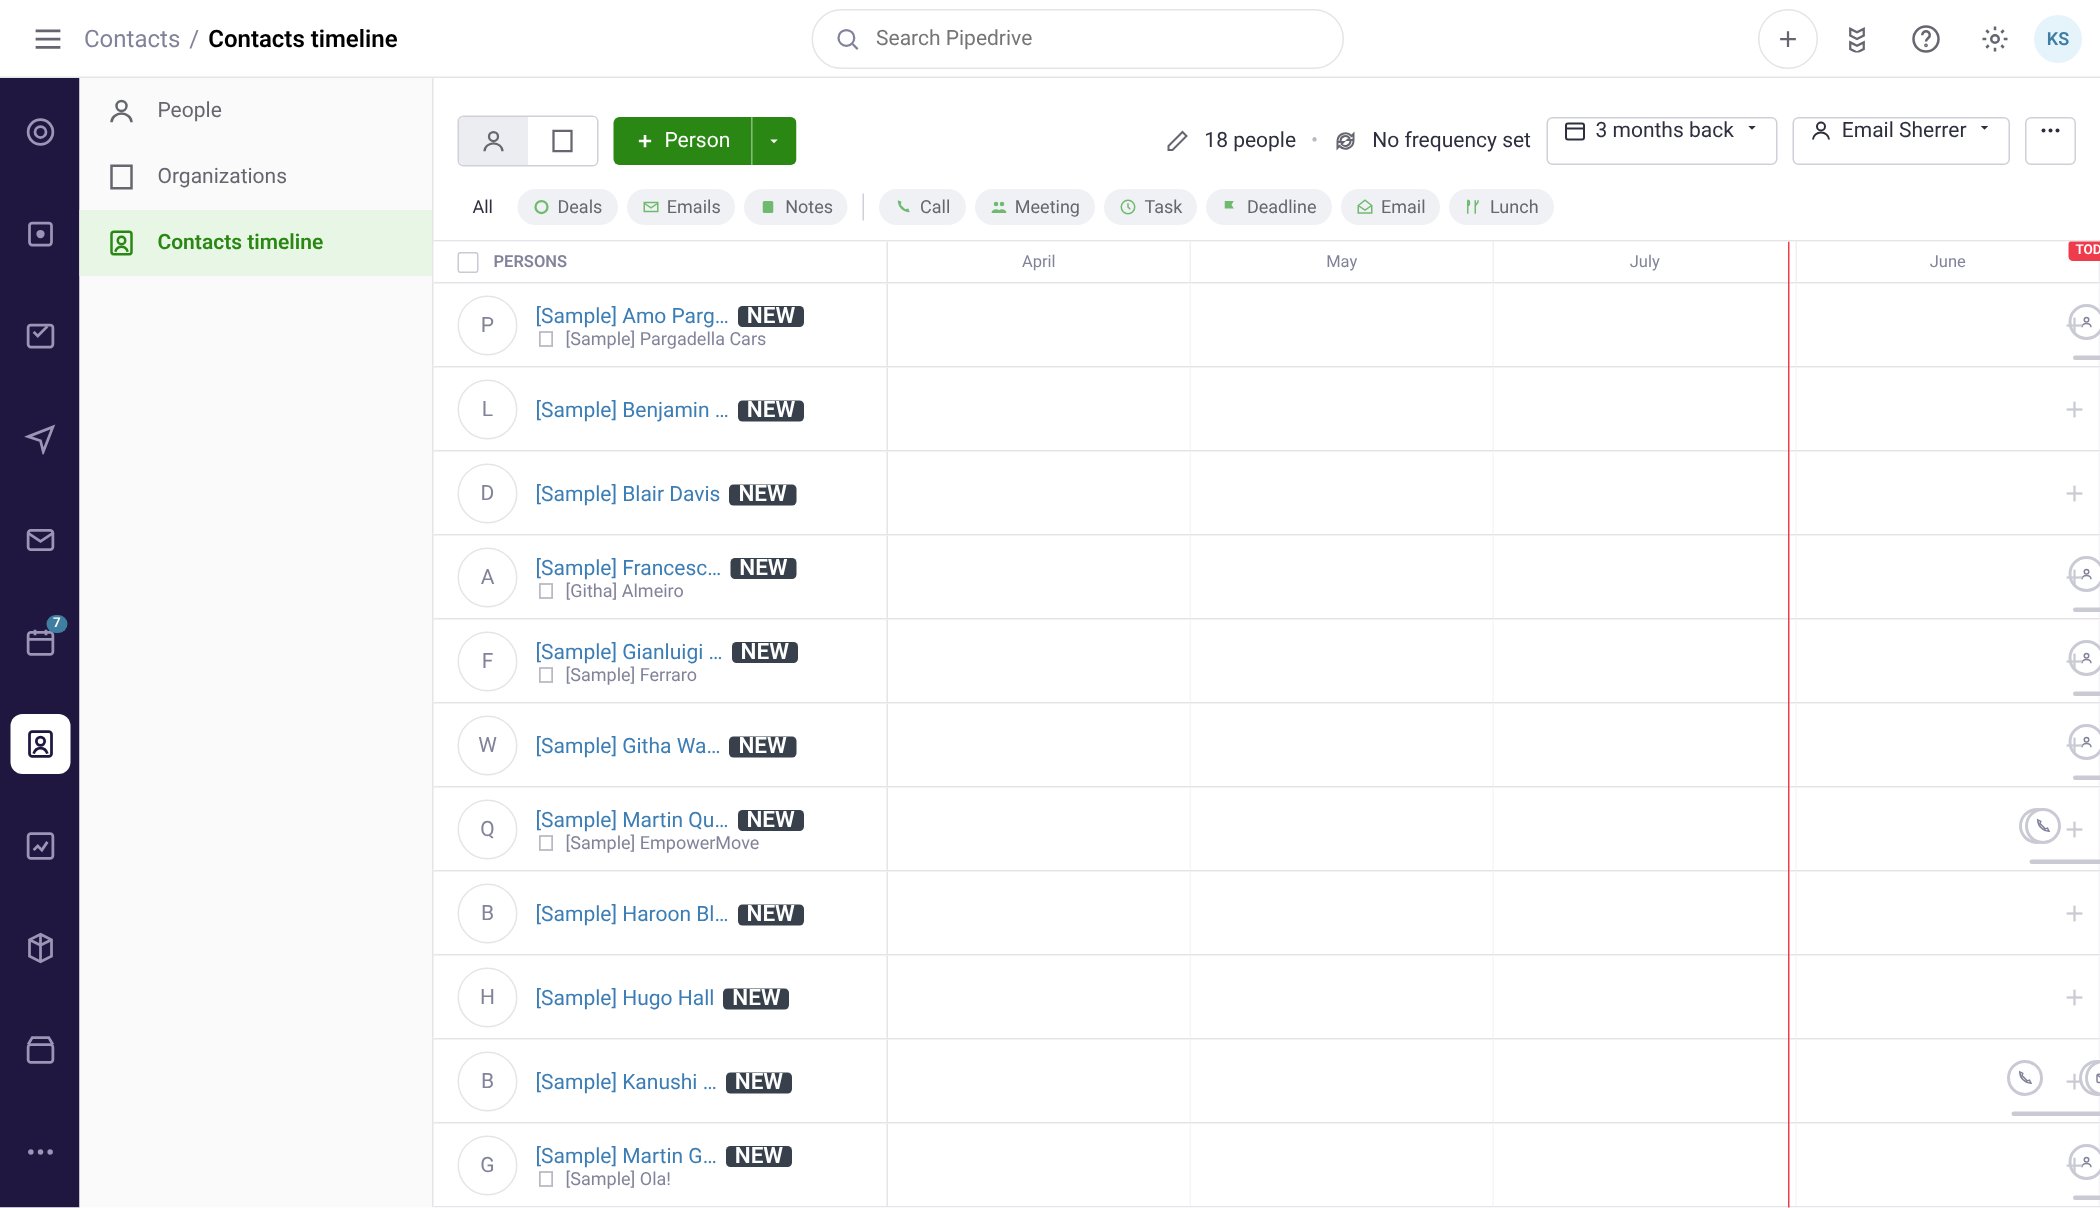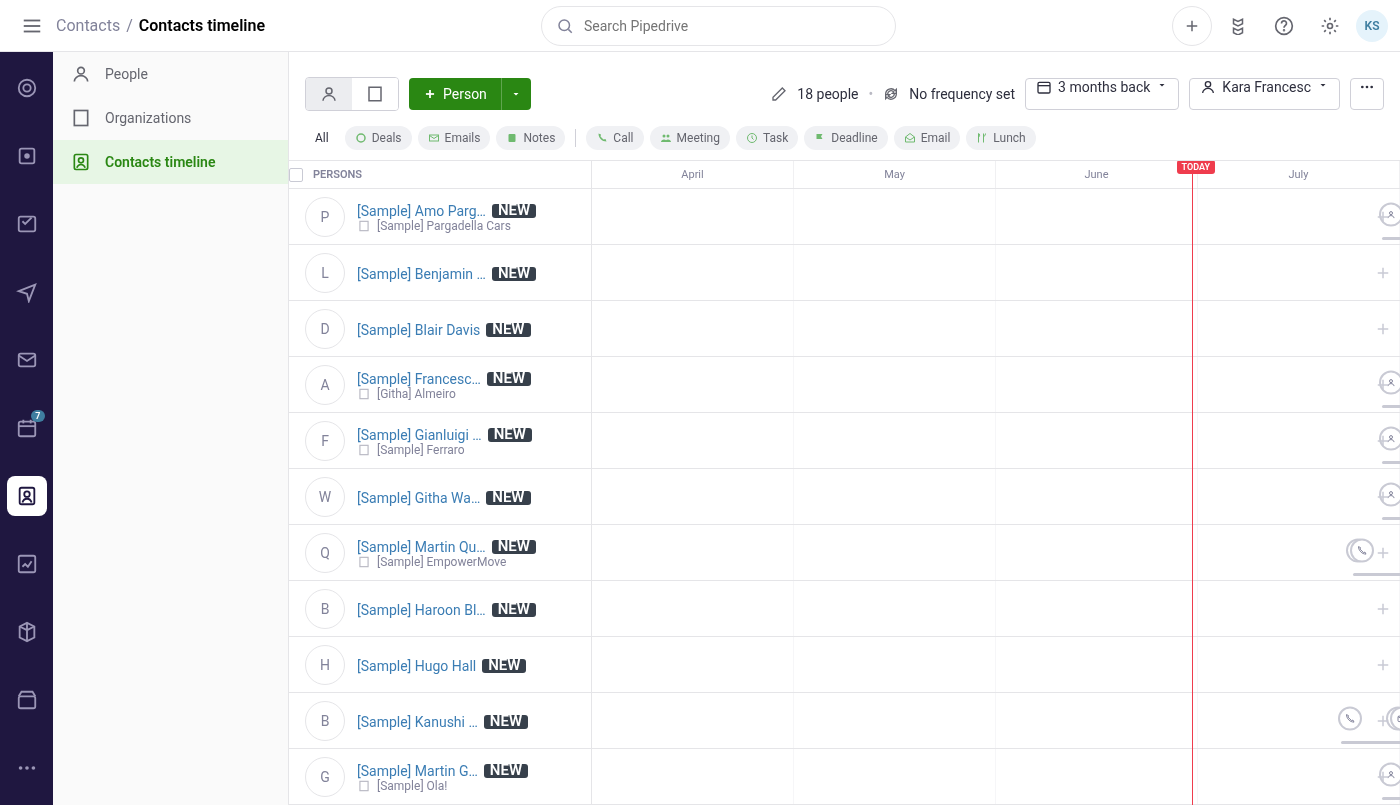--- a/index.html
+++ b/index.html
@@ -38,21 +38,21 @@
 .dot{color:#b9b9c3}
 .btn-outline{height:32px;border:1px solid #d0d0d8;background:#fff;border-radius:4px;padding:0 10px;font-size:14px;display:flex;gap:6px;color:#2e2f3e;cursor:pointer}
 
 .filters{display:flex;align-items:center;gap:6px;padding:14px 16px 10px}
 .fbtn{height:24px;border:none;background:#f0f1f4;border-radius:12px;padding:0 10px;font-size:12px;display:flex;align-items:center;gap:5px;color:#65666f;cursor:pointer}
 .fbtn.all{background:transparent;font-weight:400;color:#2e2f3e}
 .sep{width:1px;height:18px;background:#d0d0d8;margin:0 4px}
 
 .grid{border-top:1px solid #e5e5e8;height:665px;overflow:hidden;position:relative}
 .ghead{height:28px;display:flex;align-items:center;background:#fff;border-bottom:1px solid #e5e5e8;position:relative}
-.ghead .colp{width:303px;font-size:11px;font-weight:600;color:#82839a;display:flex;align-items:center;gap:10px;border-right:1px solid #e5e5e8;height:100%}
+.ghead .colp{width:303px;padding-left:16px;font-size:11px;font-weight:600;color:#82839a;display:flex;align-items:center;gap:10px;border-right:1px solid #e5e5e8;height:100%}
 .ghead .chk{width:14px;height:14px;border:1px solid #c9cad4;border-radius:2px}
 .ghead .months{flex:1;display:flex;height:100%}
 .ghead .m{flex:1;font-size:11px;color:#82839a;display:flex;align-items:center;justify-content:center;border-right:1px solid #f0f0f2;height:100%;position:relative}
 .today{position:absolute;top:-1px;right:-18px;background:#ef3c4d;color:#fff;font-size:9px;font-weight:600;padding:2px 5px;border-radius:3px;z-index:5}
 .today-line{position:absolute;top:0;bottom:0;left:903px;width:1px;background:#ef3c4d;z-index:3}
 
 .row{display:flex;border-bottom:1px solid #e5e5e8;position:relative}
 .row.short{height:56px}
 .row.tall{height:56px}
 .rleft{width:303px;border-right:1px solid #e5e5e8;display:flex;align-items:center;padding:0 16px;gap:12px}
@@ -279,21 +279,21 @@
         <span>3 months back</span>
         <svg width="12" height="12" viewBox="0 0 24 24" fill="currentColor">
           <path d="M7 10l5 5 5-5z"></path>
         </svg>
       </button>
     <button class="btn-outline">
         <svg width="16" height="16" viewBox="0 0 24 24" fill="none" stroke="currentColor" stroke-width="2">
           <circle cx="12" cy="8" r="4"></circle>
           <path d="M4 21c0-4 4-7 8-7s8 3 8 7"></path>
         </svg>
-        <span>Kara Francesc</span>
+        <span>Email Sherrer</span>
         <svg width="12" height="12" viewBox="0 0 24 24" fill="currentColor">
           <path d="M7 10l5 5 5-5z"></path>
         </svg>
       </button>
     <button class="btn-outline" style="padding:0 8px">
         <svg width="16" height="16" viewBox="0 0 24 24" fill="currentColor">
           <circle cx="5" cy="12" r="2"></circle>
           <circle cx="12" cy="12" r="2"></circle>
           <circle cx="19" cy="12" r="2"></circle>
         </svg>
@@ -370,26 +370,26 @@
         <div class="chk"></div>
         <span>PERSONS</span>
       </div>
       <div class="months">
         <div class="m">
             <span>April</span>
           </div>
         <div class="m">
             <span>May</span>
           </div>
+        <div class="m">
+            <span>July</span>
+          </div>
         <div class="m" style="position:relative">
             <span>June</span>
             <span class="today">TODAY</span>
-          </div>
-        <div class="m">
-            <span>July</span>
           </div>
       </div>
     </div>
     <div class="today-line"></div>
     <div id="rows">
         <div class="row tall">
     <div class="rleft">
       <div class="letter">P</div>
       <div class="rtext">
         <div><a class="rname trunc">[Sample] Amo Parg…</a><span class="tag-new">NEW</span></div>

